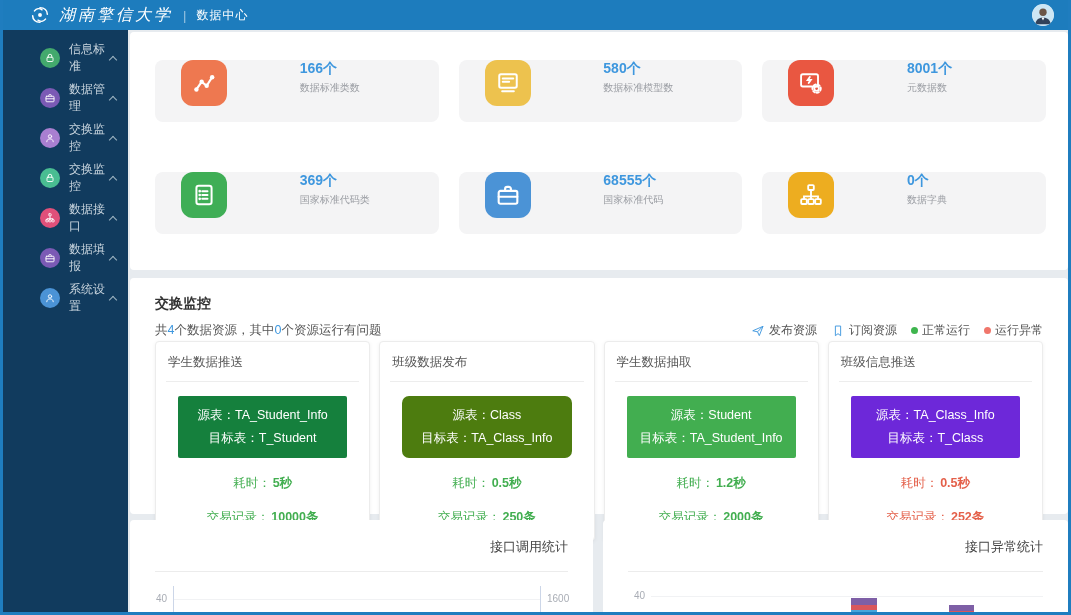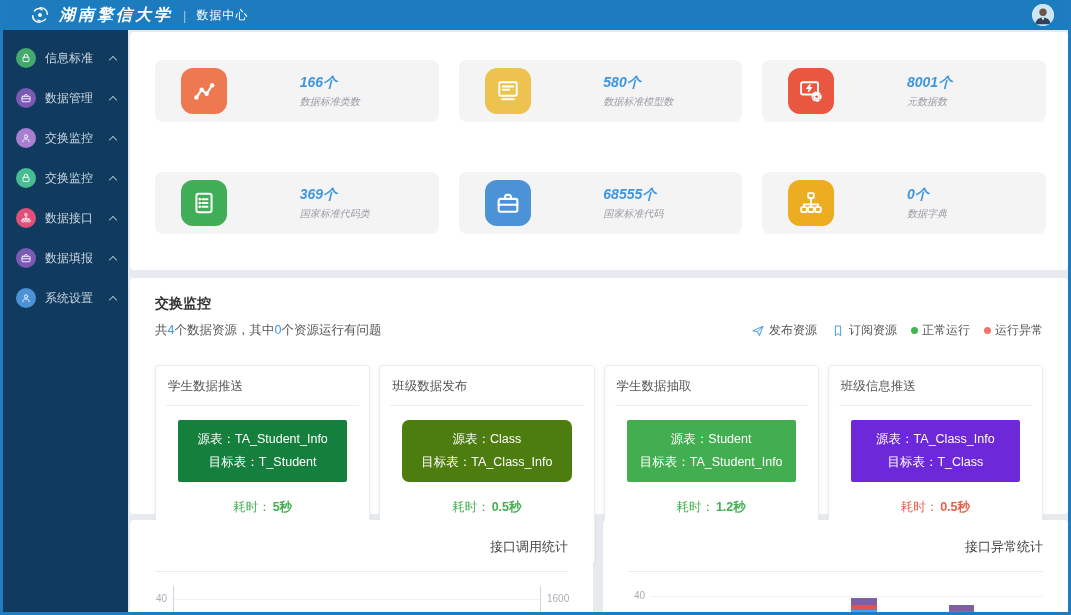--- a/index.html
+++ b/index.html
@@ -4,57 +4,57 @@
 <style>
   * { margin:0; padding:0; box-sizing:border-box; }
   html,body { width:1071px; height:615px; overflow:hidden; }
   body { font-family:"Liberation Sans","DejaVu Sans",sans-serif; background:#fff; }
   .app { width:1071px; height:615px; border-left:3px solid #1f7dbf; border-right:3px solid #1f7dbf;
          border-bottom:3px solid #1f7dbf; overflow:hidden; display:flex; flex-direction:column; }
   
   .hdr { height:30px; background:#1d7cbd; display:flex; align-items:center; padding:0 14px 0 26px; flex:0 0 30px; }
   .brand { display:flex; align-items:center; gap:8px; color:#fff; }
   .logo-mark { width:22px; height:22px; }
-  .uni-name { font-size:16px; font-weight:bold; letter-spacing:3px; font-family:"DejaVu Serif","Liberation Serif",serif; font-style:italic; }
+  .uni-name { font-size:16px; font-weight:normal; letter-spacing:3px; font-family:"DejaVu Serif","Liberation Serif",serif; font-style:italic; }
   .hdr-sep { opacity:.55; font-size:13px; margin:0 2px; }
   .hdr-sub { font-size:12px; letter-spacing:1px; }
   .hdr-spacer { flex:1; }
   .avatar { width:22px; height:22px; border-radius:50%; background:#cde6f4; overflow:hidden; cursor:pointer; }
   
   .layout { flex:1; display:flex; min-height:0; }
-  .sidebar { width:125px; background:#113b5e; flex:0 0 125px; padding-top:8px; }
+  .sidebar { width:125px; background:#113b5e; flex:0 0 125px; padding-top:8px;padding-left:24px; }
   .side-item { height:40px; display:flex; align-items:center; padding:0 12px 0 13px; cursor:pointer; }
   .side-item .badge { width:20px; height:20px; border-radius:50%; display:flex; align-items:center; justify-content:center; flex:0 0 20px; }
   .side-item .badge svg { width:12px; height:12px; color:#fff; }
   .side-item .lbl { font-size:12px; color:#c9d5de; margin-left:9px; flex:1; }
   .side-item .chev { width:6px; height:6px; border-left:1.5px solid #9fb4c2; border-top:1.5px solid #9fb4c2; transform:rotate(45deg); margin-top:3px; }
   .side-item.active { background:#1e82c4; }
   .side-item.active .lbl { color:#fff; }
   
   .main { flex:1; background:#e7ebef; padding:2px 0 0 2px; min-width:0; }
   .panel { background:#fff; border-radius:4px; }
   .stats-panel { height:238px; margin-bottom:8px; padding:28px 22px 0 25px;
                  display:grid; grid-template-columns:repeat(3,1fr); grid-template-rows:62px 62px; column-gap:20px; row-gap:50px; }
-  .stat-card { background:#f4f4f5; border-radius:8px; display:flex; align-items:center; position:relative; cursor:pointer;font-style:italic; }
+  .stat-card { background:#f4f4f5; border-radius:8px; display:flex; align-items:flex-start; position:relative; cursor:pointer; }
   .stat-icon { width:46px; height:46px; border-radius:12px; margin-left:26px; display:flex; align-items:center; justify-content:center; }
   .stat-icon svg { width:28px; height:28px; color:#fff; }
   .stat-text { position:absolute; left:51%; }
   .stat-value { font-size:14px; font-weight:bold; color:#3e97de; }
   .stat-label { font-size:10px; color:#9a9da3; margin-top:3px; }
   
   .monitor-panel { height:236px; margin-bottom:6px; padding:17px 25px 0 25px; }
   .monitor-title { font-size:14px; color:#333; font-weight:bold; }
   .monitor-head { display:flex; justify-content:space-between; align-items:center; margin-top:9px; }
   .summary { font-size:12.5px; color:#555; }
   .summary .num { color:#3e97de; }
   .legend { display:flex; align-items:center; gap:14px; font-size:12px; color:#555; }
   .legend .li { display:flex; align-items:center; gap:4px; }
   .legend svg { width:14px; height:14px; color:#3e97de; }
   .dot { width:7px; height:7px; border-radius:50%; display:inline-block; }
-  .monitor-cards { display:grid; grid-template-columns:repeat(4,1fr); gap:9px; margin-top:26px; }
+  .monitor-cards { display:grid; grid-template-columns:repeat(4,1fr); gap:9px; margin-top:2px; }
   .m-card { background:#fff; border:1px solid #ececec; border-radius:4px; box-shadow:0 1px 4px rgba(0,0,0,.06); padding:12px 12px 14px; }
   .m-title { font-size:12.5px; color:#555; }
   .m-div { border-bottom:1px solid #ededed; margin:10px -2px 0; }
   .m-box { margin:14px 10px 0; border-radius:2px; color:#fff; font-size:12.5px; text-align:center; padding:8px 4px; line-height:1.85; }
   .m-meta { text-align:center; font-size:12.5px; margin-top:17px; }
   .m-meta b { margin-left:2px; }
   
   .charts-row { display:flex; gap:10px; }
   .chart-panel { height:170px; padding:18px 25px 0; }
   .chart-panel.left { width:463px; flex:0 0 463px; }

